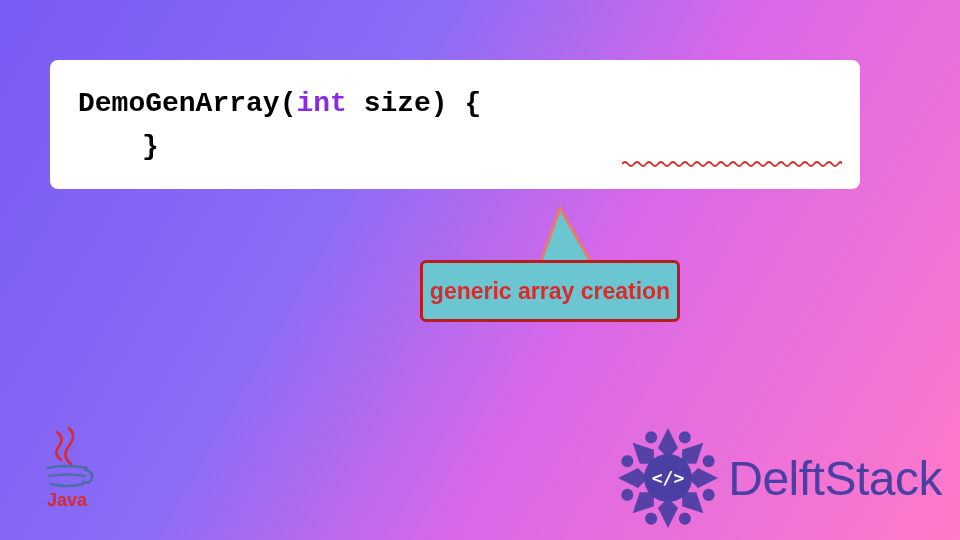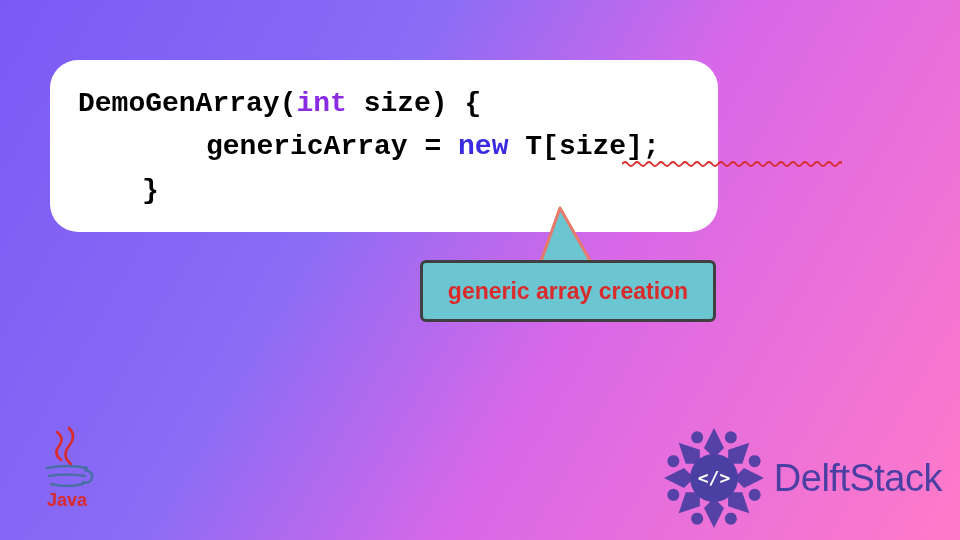--- a/index.html
+++ b/index.html
@@ -8,23 +8,23 @@
     height: 540px;
     background: linear-gradient(120deg, #7a5af5 0%, #8a6cf5 35%, #d968e8 60%, #ff7ac8 100%);
     position: relative;
     font-family: "Courier New", monospace;
     overflow: hidden;
   }
   .code-box {
     position: absolute;
     left: 50px;
     top: 60px;
-    width: 668px;
+    width: 810px;
     background: #ffffff;
-    border-radius: 28px;
+    border-radius: 8px;
     padding: 22px 28px 20px 28px;
     line-height: 1.55;
     font-size: 28px;
     font-weight: bold;
     color: #000;
   }
   .code-box .line2 { padding-left: 128px; white-space: nowrap; }
   .code-box .line3 { padding-left: 64px; }
   .kw-type { color: #8a2be2; }
   .kw-new { color: #3a2ae2; }
@@ -33,24 +33,24 @@
     left: 572px;
     top: 100px;
     width: 220px;
     height: 8px;
   }
   .squiggle svg { width: 100%; height: 100%; display: block; }
   .callout {
     position: absolute;
     left: 420px;
     top: 260px;
-    width: 296px;
+    width: 260px;
     height: 62px;
     background: #6cc6d1;
-    border: 3px solid #404040;
+    border: 3px solid #b91c1c;
     border-radius: 6px;
     display: flex;
     align-items: center;
     justify-content: center;
     font-family: "Segoe UI", Arial, sans-serif;
     font-weight: 700;
     font-size: 23px;
     color: #d92b2b;
   }
   .callout-tail {
@@ -83,35 +83,32 @@
     position: absolute;
     right: 18px;
     bottom: 8px;
     display: flex;
     align-items: center;
     gap: 6px;
   }
   .delft-logo svg.rosette { width: 108px; height: 108px; }
   .delft-text {
     font-family: "Segoe UI", Arial, sans-serif;
-    font-size: 38px;
+    font-size: 48px;
     color: #4a3fa3;
     font-weight: 500;
     letter-spacing: -0.5px;
   }
 </style>
 </head>
 <body>
 
 <div class="code-box">
   <div class="line1">
     <span>DemoGenArray(</span><span class="kw-type">int</span><span> size) {</span>
-  </div>
-  <div class="line2">
-    <span>genericArray = </span><span class="kw-new">new</span><span> T[size];</span>
   </div>
   <div class="line3">
     <span>}</span>
   </div>
   <div class="squiggle">
     <svg viewBox="0 0 220 8" preserveAspectRatio="none">
       <path d="M0 4 Q 3 0 6 4 T 12 4 T 18 4 T 24 4 T 30 4 T 36 4 T 42 4 T 48 4 T 54 4 T 60 4 T 66 4 T 72 4 T 78 4 T 84 4 T 90 4 T 96 4 T 102 4 T 108 4 T 114 4 T 120 4 T 126 4 T 132 4 T 138 4 T 144 4 T 150 4 T 156 4 T 162 4 T 168 4 T 174 4 T 180 4 T 186 4 T 192 4 T 198 4 T 204 4 T 210 4 T 216 4 T 220 4" stroke="#d92b2b" stroke-width="1.8" fill="none"></path>
     </svg>
   </div>
 </div>

